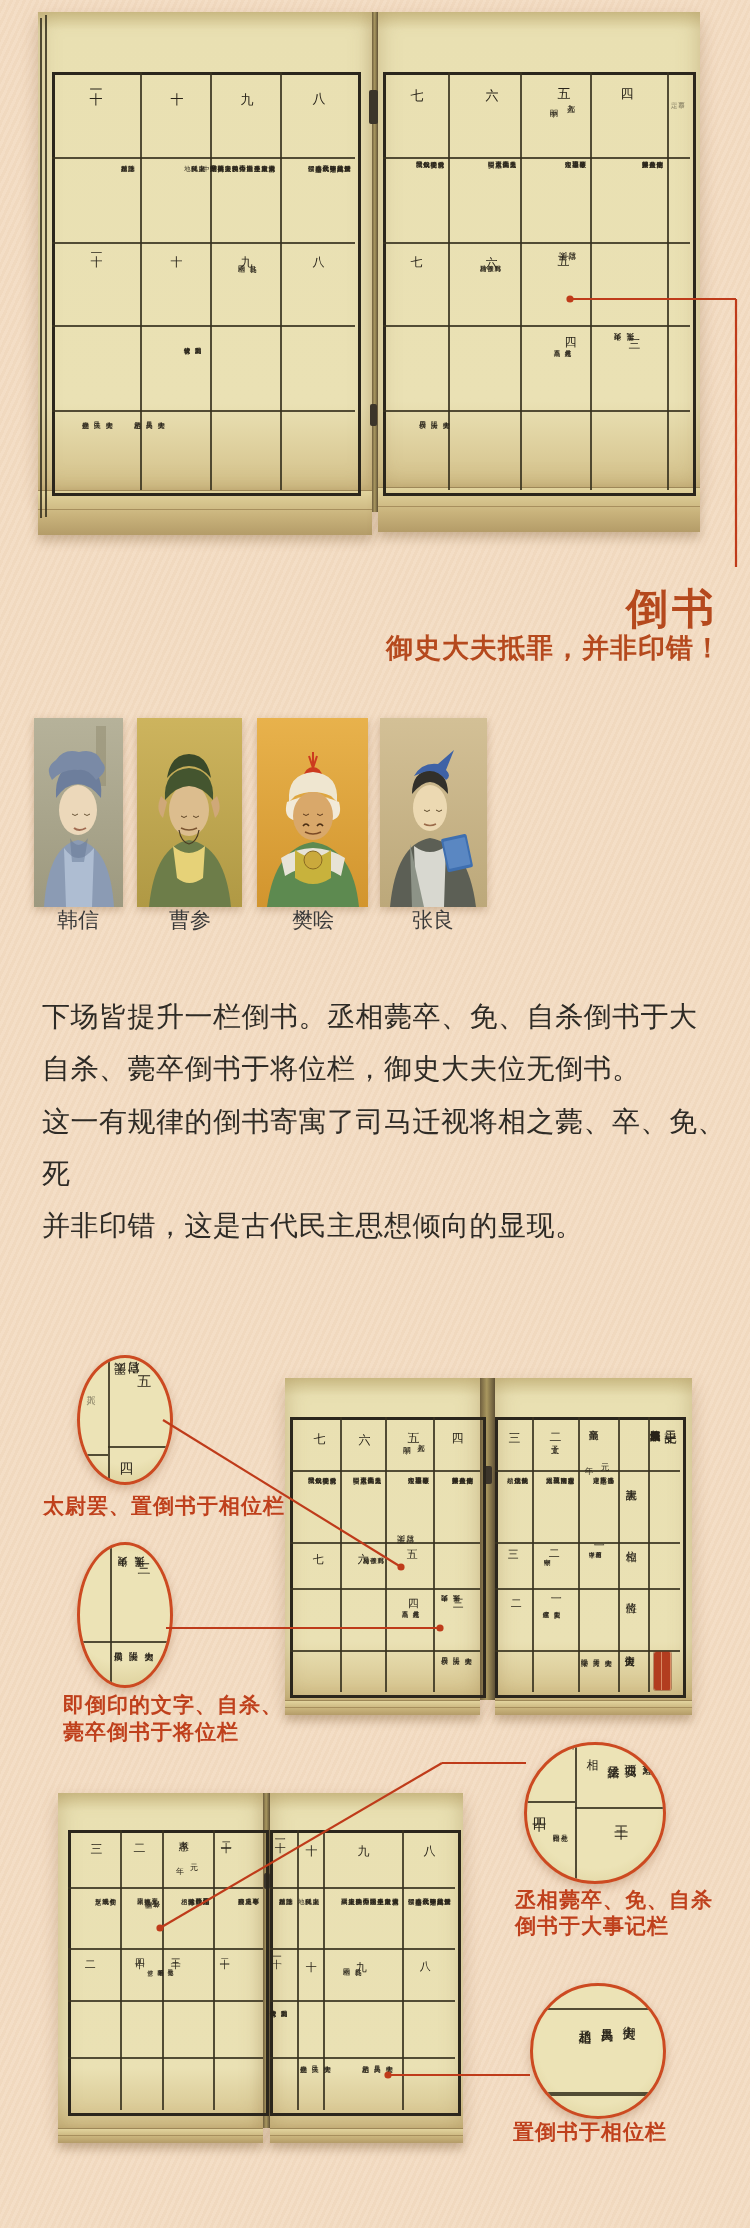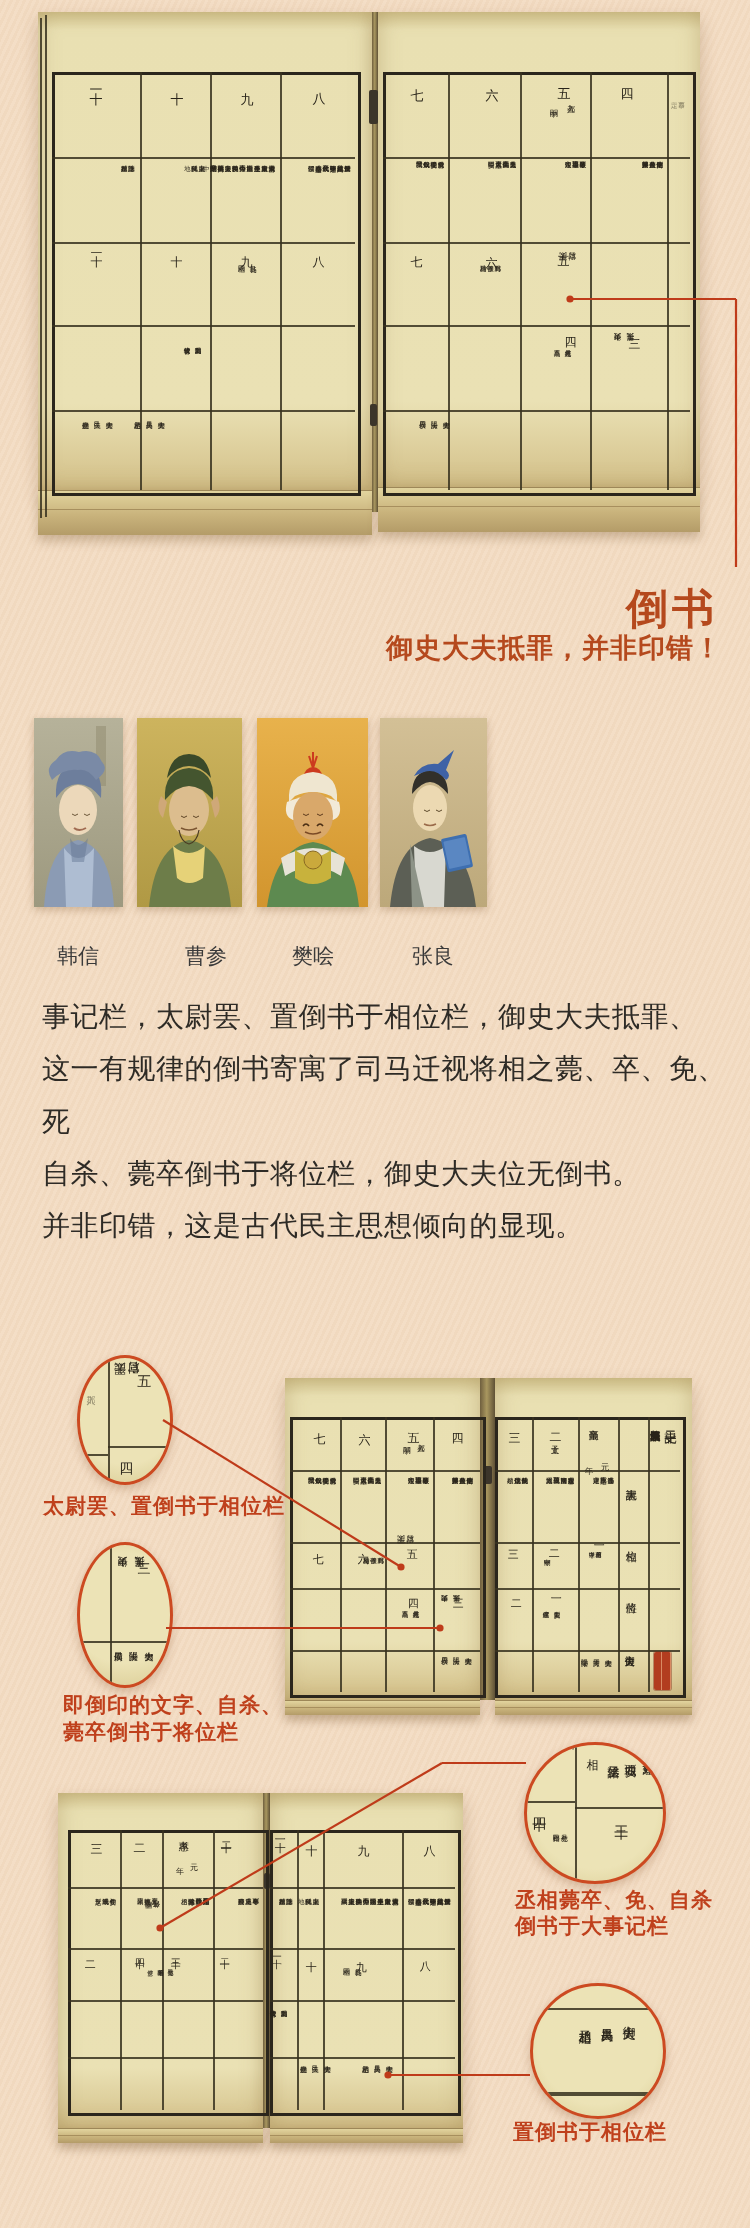--- a/index.html
+++ b/index.html
@@ -31,21 +31,21 @@
        background:radial-gradient(circle at 50% 45%,#ece3b6 0 62%,#d9cb94 100%);
        box-shadow:0 4px 10px rgba(120,60,20,.25);}
   
   .title{position:absolute;color:#b5491d;font-weight:bold;font-size:42px;letter-spacing:4px;
          font-family:"Liberation Sans",sans-serif;}
   .subtitle{position:absolute;color:#b5491d;font-size:27px;letter-spacing:1px;font-weight:600;}
   .para{position:absolute;color:#2e2b26;font-size:28px;line-height:52.3px;letter-spacing:.5px;
         font-family:"Liberation Serif","DejaVu Serif",serif;}
   .rlabel{position:absolute;color:#bf401c;font-size:21px;font-weight:600;letter-spacing:1px;}
   .pname{position:absolute;top:906px;width:84px;text-align:center;color:#3a3a3a;font-size:21px;
-         font-family:"Liberation Serif","DejaVu Serif",serif;margin-top:36px;}
+         font-family:"Liberation Serif","DejaVu Serif",serif;}
   .pcard{position:absolute;top:718px;height:189px;box-shadow:0 3px 8px rgba(120,80,40,.3);overflow:hidden;}
   svg{display:block;}
   #overlay{position:absolute;left:0;top:0;pointer-events:none;}
 </style>
 </head>
 <body>
 
 <div id="books-root">
     <div class="book" style="left: 38px; top: 12px; width: 662px; height: 528px;">
       <div class="page" style="left: 0px; top: 0px; width: 334px; height: 478px;"></div>
@@ -470,28 +470,28 @@
     <ellipse cx="50" cy="90" rx="17" ry="23" fill="#ecd9b2"></ellipse>
     <path d="M32 76 Q32 54 50 52 Q68 54 68 76 Q58 64 50 64 Q42 64 32 76Z" fill="#32302a"></path>
     <path d="M34 58 Q42 44 58 46 L74 32 L66 52 Q72 58 66 62 Q56 50 44 54 Z" fill="#3e62a6"></path>
     <path d="M44 92 Q47 95 50 92 M56 92 Q59 95 62 92" stroke="#5d4a2c" fill="none"></path>
     <path d="M44 106 Q50 109 56 106" stroke="#9a6b4a" stroke-width="1.5" fill="none"></path>
     <rect x="64" y="118" width="26" height="34" rx="2" fill="#3e6fb0" transform="rotate(-12 77 135)"></rect>
     <rect x="66" y="121" width="22" height="28" rx="1" fill="#5a87c2" transform="rotate(-12 77 135)"></rect>
   </svg>
 </div>
 <div class="pname" style="left:36px;">韩信</div>
-<div class="pname" style="left:164px;">曹参</div>
+<div class="pname" style="left:148px;">曹参</div>
 <div class="pname" style="left:271px;">樊哙</div>
 <div class="pname" style="left:391px;">张良</div>
 
 <div class="para" style="left:42px;top:991px;width:690px;">
-  <div>事记栏，太尉罢、置倒书于相位栏，御史大夫抵罪、</div>
+  <div>下场皆提升一栏倒书。丞相薨卒、免、自杀倒书于大</div>
+  <div>自杀、薨卒倒书于将位栏，御史大夫位无倒书。</div>
   <div>这一有规律的倒书寄寓了司马迁视将相之薨、卒、免、死</div>
-  <div>自杀、薨卒倒书于将位栏，御史大夫位无倒书。</div>
   <div>并非印错，这是古代民主思想倾向的显现。</div>
 </div>
 
 <div class="rlabel" style="left:43px;top:1492px;">太尉罢、置倒书于相位栏</div>
 <div class="rlabel" style="left:63px;top:1691px;">即倒印的文字、自杀、</div>
 <div class="rlabel" style="left:63px;top:1718px;">薨卒倒书于将位栏</div>
 <div class="rlabel" style="left:515px;top:1886px;">丞相薨卒、免、自杀</div>
 <div class="rlabel" style="left:515px;top:1912px;">倒书于大事记栏</div>
 <div class="rlabel" style="left:513px;top:2118px;">置倒书于相位栏</div>
 

